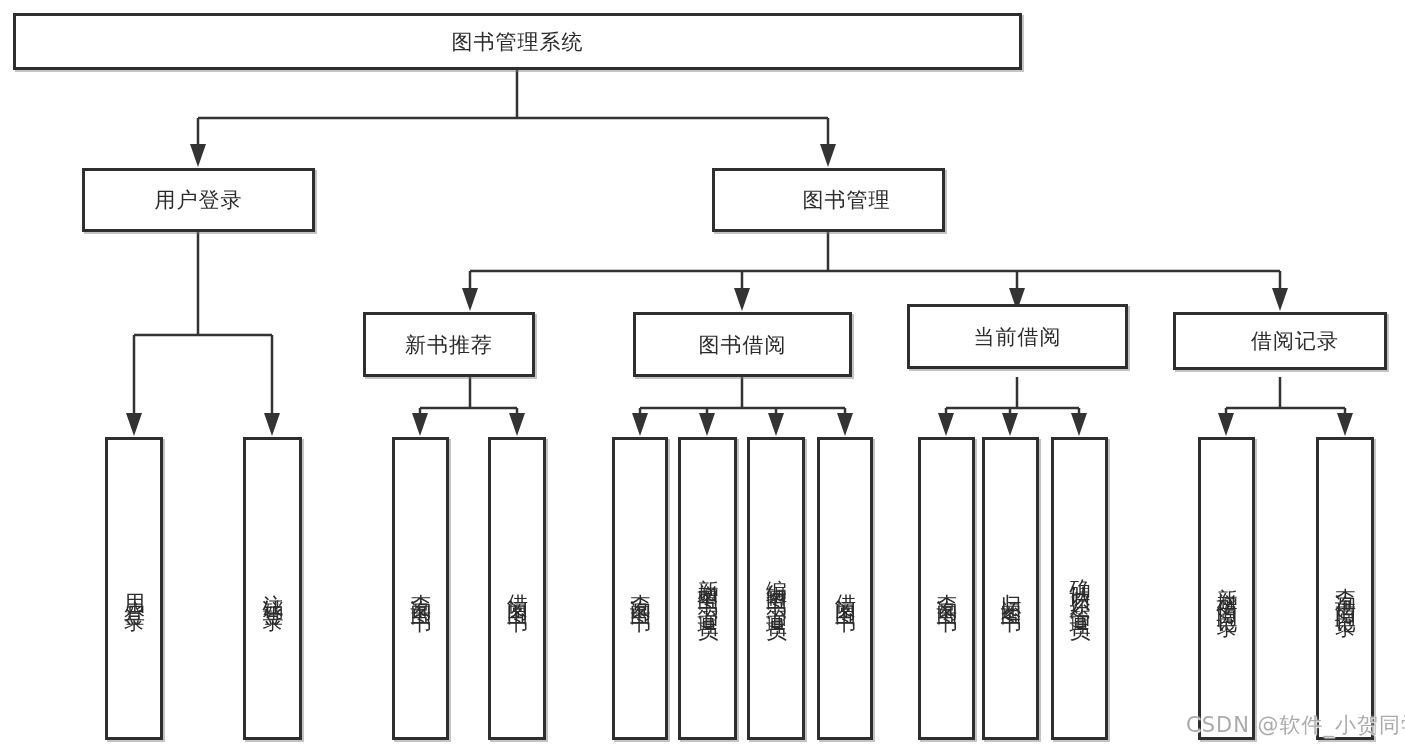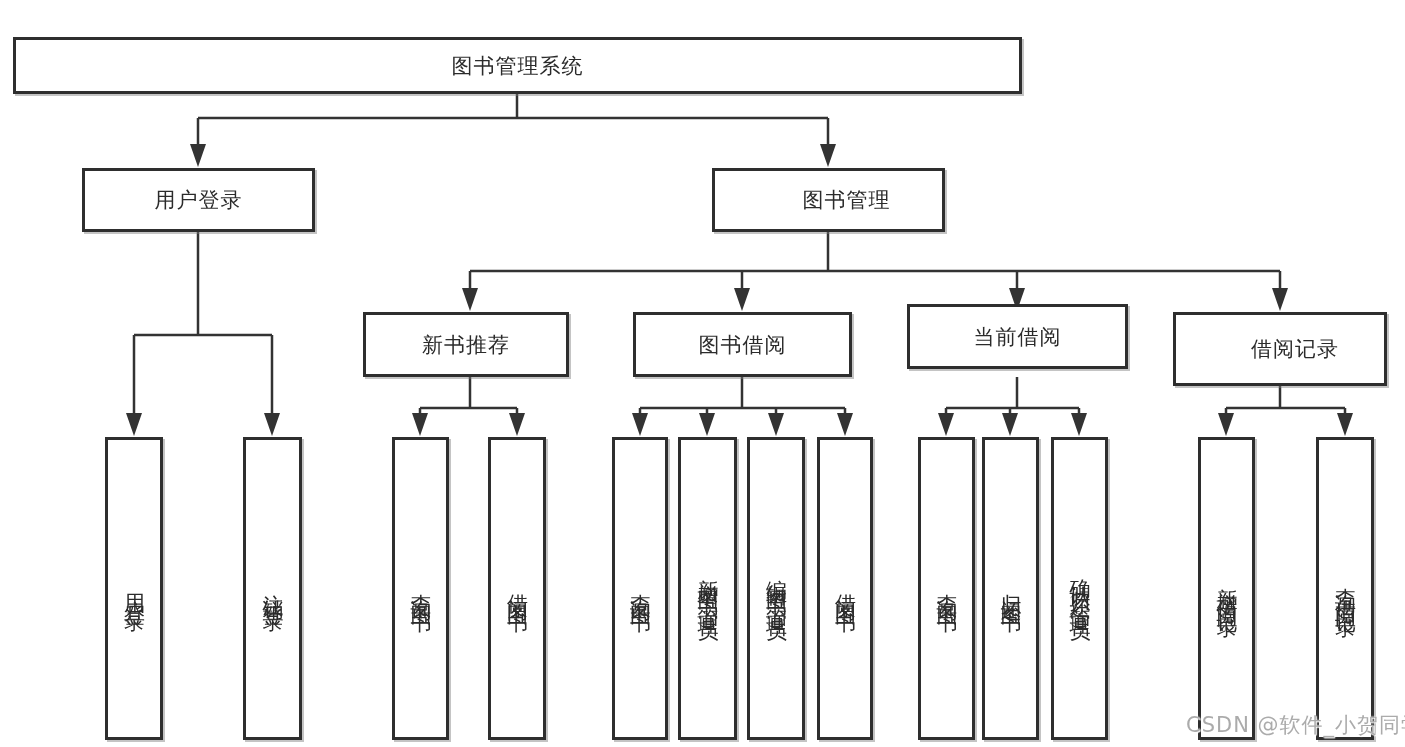--- a/index.html
+++ b/index.html
@@ -95,41 +95,41 @@
       <line x1="1010" y1="408" x2="1010" y2="420" stroke="#333333" stroke-width="2.5"></line>
       <polygon points="1002,413 1018,413 1010,436" fill="#333333"></polygon>
       <line x1="1079" y1="408" x2="1079" y2="420" stroke="#333333" stroke-width="2.5"></line>
       <polygon points="1071,413 1087,413 1079,436" fill="#333333"></polygon>
       <line x1="1226" y1="408" x2="1226" y2="420" stroke="#333333" stroke-width="2.5"></line>
       <polygon points="1218,413 1234,413 1226,436" fill="#333333"></polygon>
       <line x1="1345" y1="408" x2="1345" y2="420" stroke="#333333" stroke-width="2.5"></line>
       <polygon points="1337,413 1353,413 1345,436" fill="#333333"></polygon>
     </svg>
 
-  <div class="node hbox" style="left:13px;top:13px;width:1009px;height:57px;margin-top:24px;">
+  <div class="node hbox" style="left:13px;top:13px;width:1009px;height:57px;">
     <span>图书管理系统</span>
   </div>
 
   <div class="node hbox" style="left:82px;top:168px;width:233px;height:64px;">
     <span>用户登录</span>
   </div>
   <div class="node hbox" style="left:712px;top:168px;width:233px;height:64px;padding-left:36px;">
     <span>图书管理</span>
   </div>
 
-  <div class="node hbox" style="left:363px;top:312px;width:206px;height:65px;">
+  <div class="node hbox" style="left:363px;top:312px;width:172px;height:65px;">
     <span>新书推荐</span>
   </div>
   <div class="node hbox" style="left:633px;top:312px;width:219px;height:65px;">
     <span>图书借阅</span>
   </div>
   <div class="node hbox" style="left:907px;top:304px;width:221px;height:65px;">
     <span>当前借阅</span>
   </div>
-  <div class="node hbox" style="left:1173px;top:312px;width:214px;height:74px;padding-left:30px;">
+  <div class="node hbox" style="left:1173px;top:312px;width:214px;height:58px;padding-left:30px;">
     <span>借阅记录</span>
   </div>
 
   <div class="node vbox" style="left:105px;top:437px;width:58px;height:303px;">
     <span class="vtext">用户登录</span>
   </div>
   <div class="node vbox" style="left:243px;top:437px;width:59px;height:303px;">
     <span class="vtext">注销登录</span>
   </div>
 

